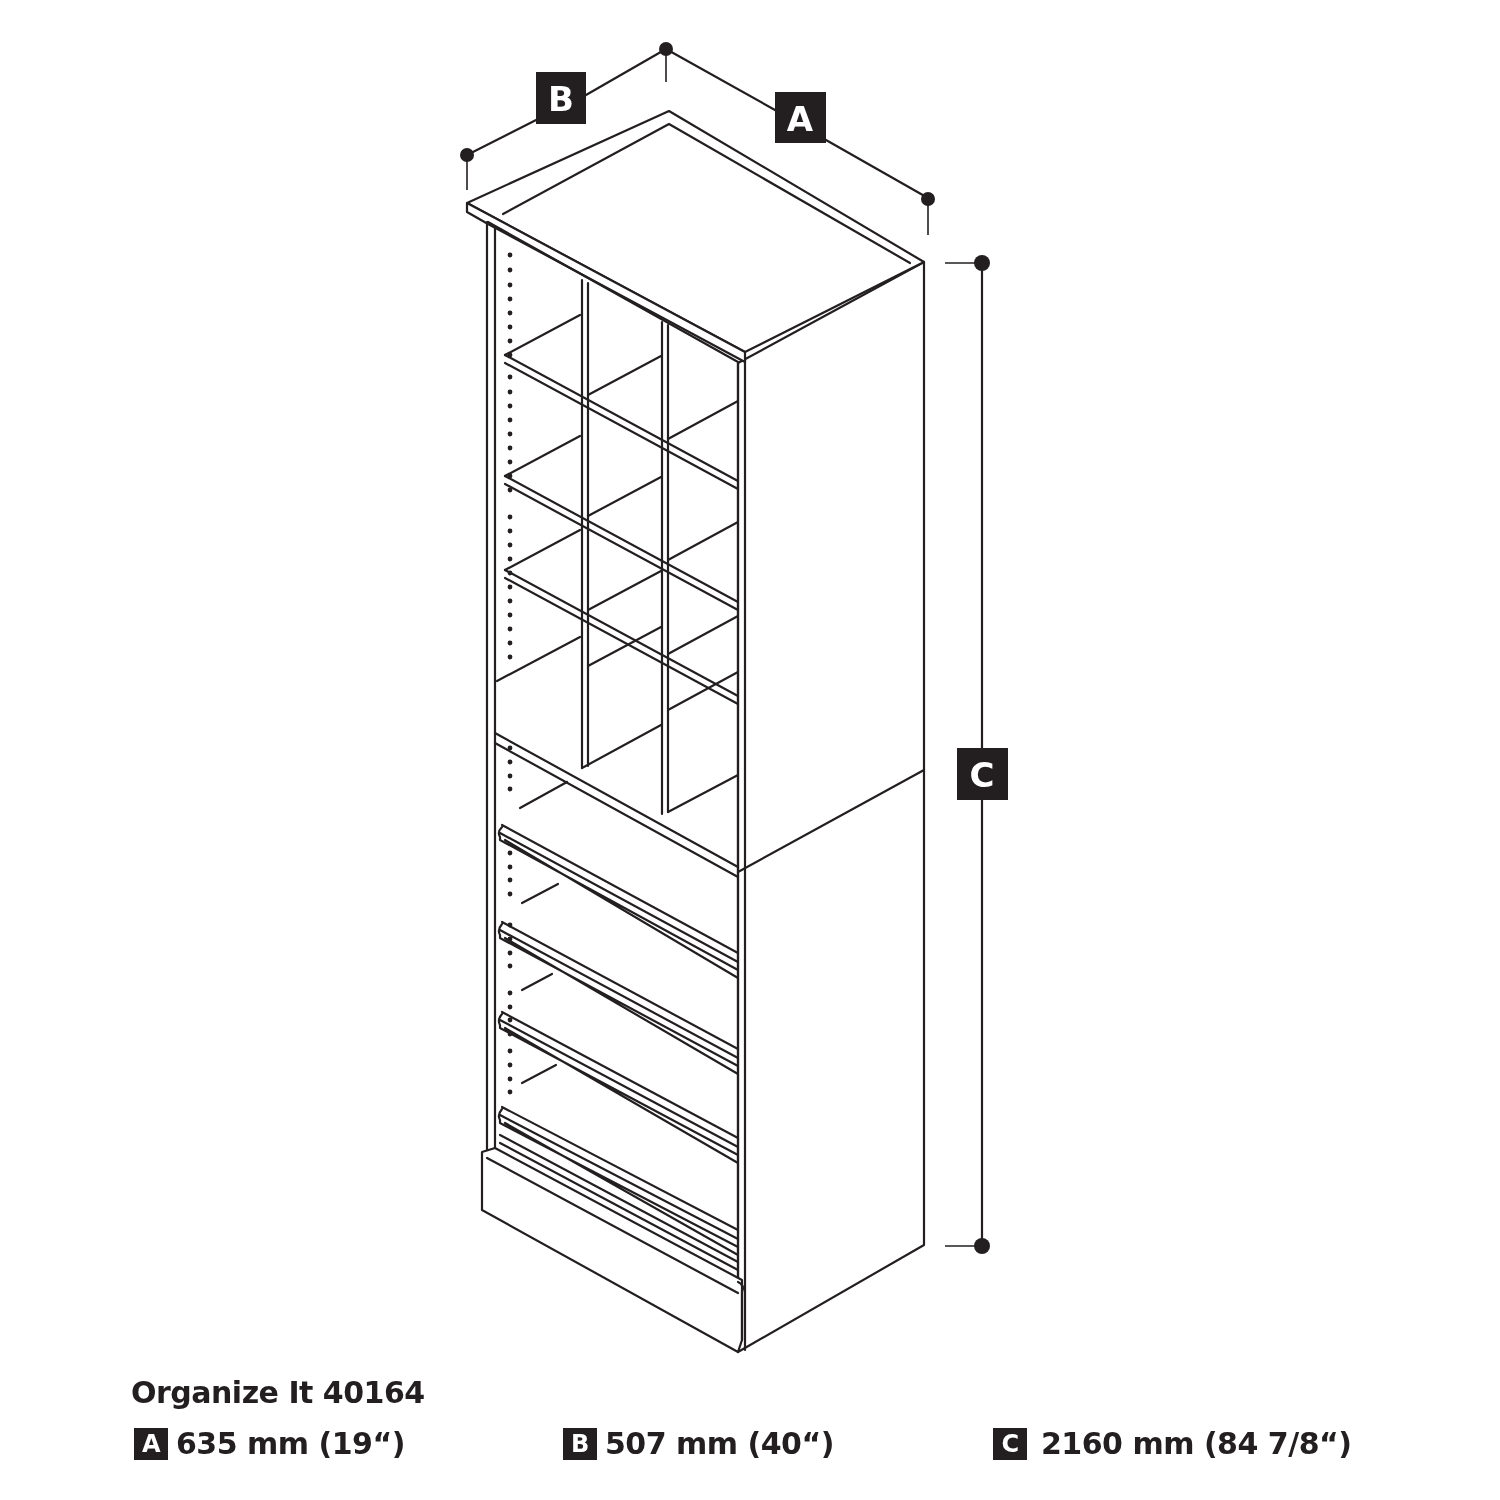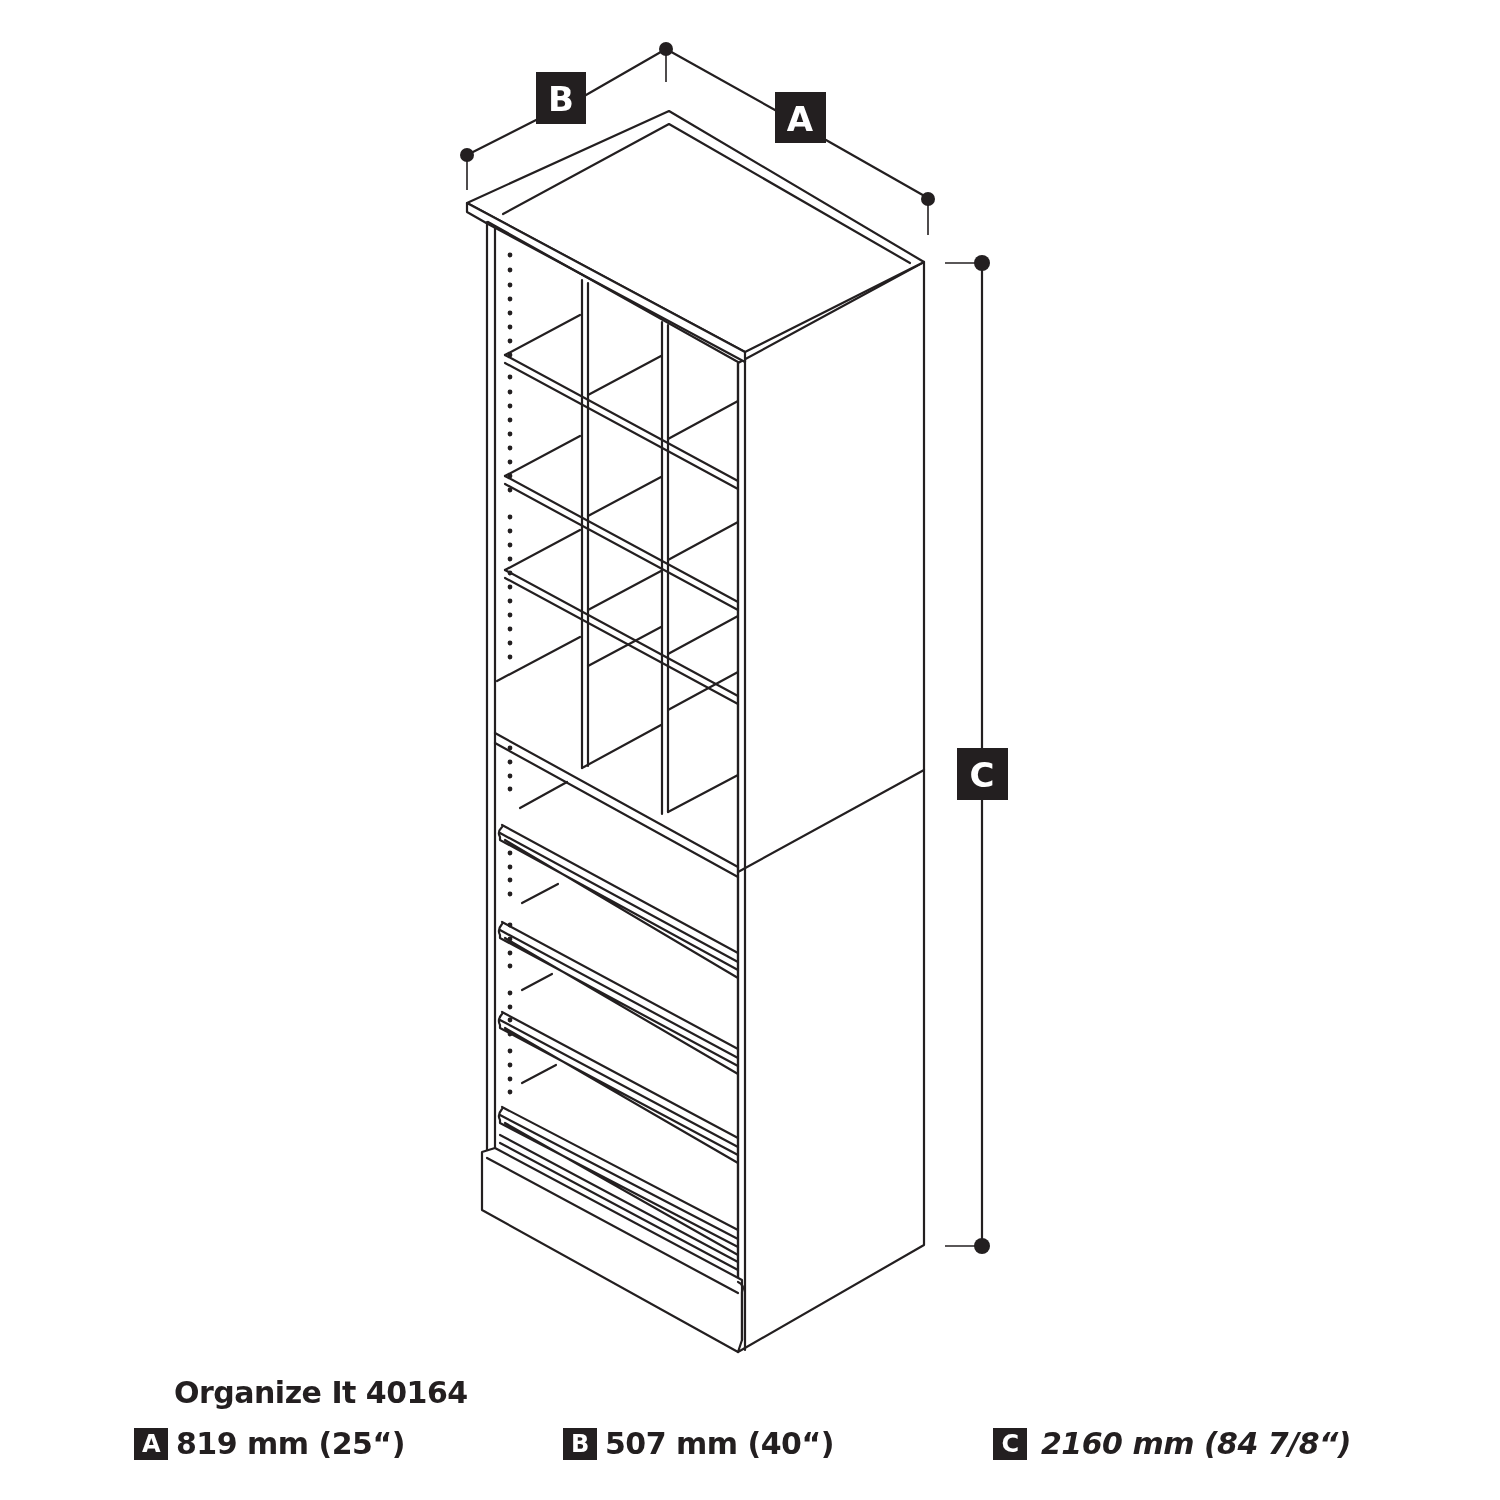--- a/index.html
+++ b/index.html
@@ -4,21 +4,21 @@
 <style>
   html,body{margin:0;padding:0;background:#ffffff;}
   body{width:1500px;height:1500px;position:relative;overflow:hidden;font-family:"DejaVu Sans","Liberation Sans",sans-serif;color:#231f20;}
   #drawing{position:absolute;left:0;top:0;width:1500px;height:1500px;}
   .ln{stroke:#231f20;stroke-width:2.2;fill:none;stroke-linejoin:round;stroke-linecap:round;}
   .lnw{stroke:#231f20;stroke-width:2.2;fill:#ffffff;stroke-linejoin:round;}
   .thin{stroke:#231f20;stroke-width:1.6;fill:none;}
   .dot{fill:#231f20;}
   .tagbox{fill:#231f20;}
   .tagtxt{fill:#ffffff;font-family:"DejaVu Sans",sans-serif;font-weight:bold;font-size:34px;}
-  .caption{position:absolute;font-family:"DejaVu Sans",sans-serif;font-size:30px;font-weight:bold;color:#231f20;letter-spacing:-0.5px;white-space:nowrap;margin-left:43px;}
+  .caption{position:absolute;font-family:"DejaVu Sans",sans-serif;font-size:30px;font-weight:bold;color:#231f20;letter-spacing:-0.5px;white-space:nowrap;}
   .spec{position:absolute;display:flex;align-items:center;gap:8px;font-family:"DejaVu Sans",sans-serif;font-size:30px;font-weight:bold;color:#231f20;white-space:nowrap;letter-spacing:-0.5px;}
   .badge{display:inline-flex;align-items:center;justify-content:center;width:34px;height:32px;background:#231f20;color:#fff;font-size:24px;font-weight:bold;}
 </style>
 </head>
 <body>
 
 <svg id="drawing" viewBox="0 0 1500 1500" xmlns="http://www.w3.org/2000/svg">
 
   <g>
     <line class="ln" x1="467" y1="155" x2="540" y2="118"></line>
@@ -179,24 +179,24 @@
       <line class="ln" x1="487" y1="1158" x2="738" y2="1293"></line>
       <path class="ln" d="M738,1282 Q745,1285 742,1292 L742,1340"></path>
     </g>
   </g>
 </svg>
 
 <div class="caption" style="left:131px;top:1375px;">Organize It 40164</div>
 
 <div class="spec" style="left:134px;top:1426px;">
   <span class="badge">A</span>
-  <span>819 mm (25“)</span>
+  <span>635 mm (19“)</span>
 </div>
 
 <div class="spec" style="left:563px;top:1426px;">
   <span class="badge">B</span>
   <span>507 mm (40“)</span>
 </div>
 
 <div class="spec" style="left:993px;top:1426px;">
   <span class="badge">C</span>
-  <span style="margin-left:6px;font-style:italic;">2160 mm (84 7/8“)</span>
+  <span style="margin-left:6px;">2160 mm (84 7/8“)</span>
 </div>
 
 </body></html>

